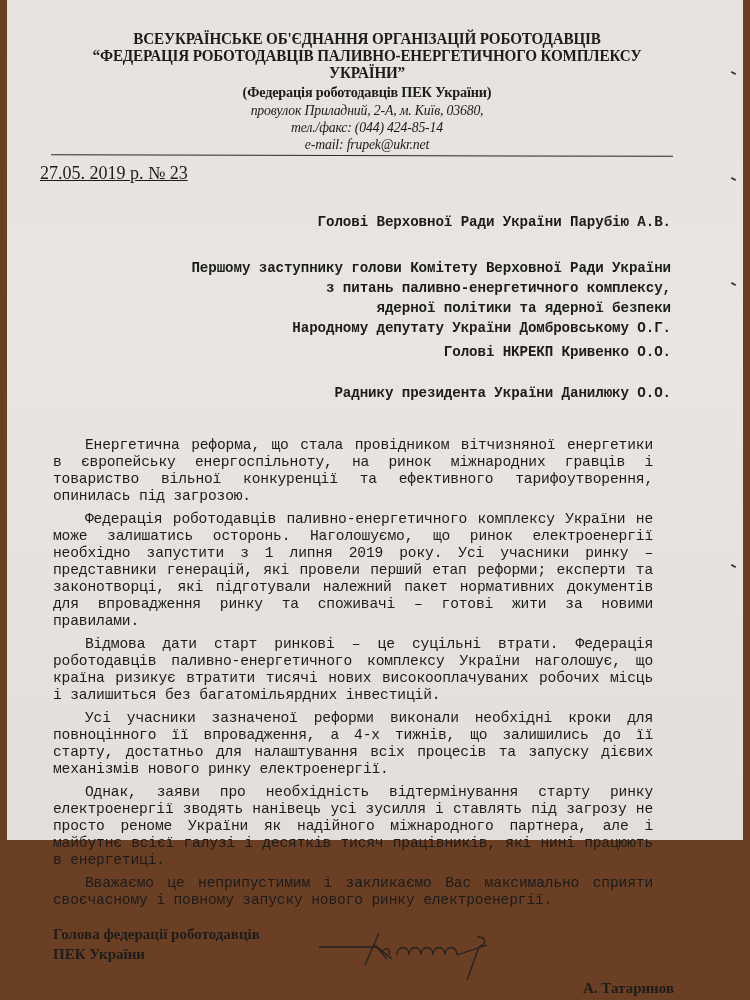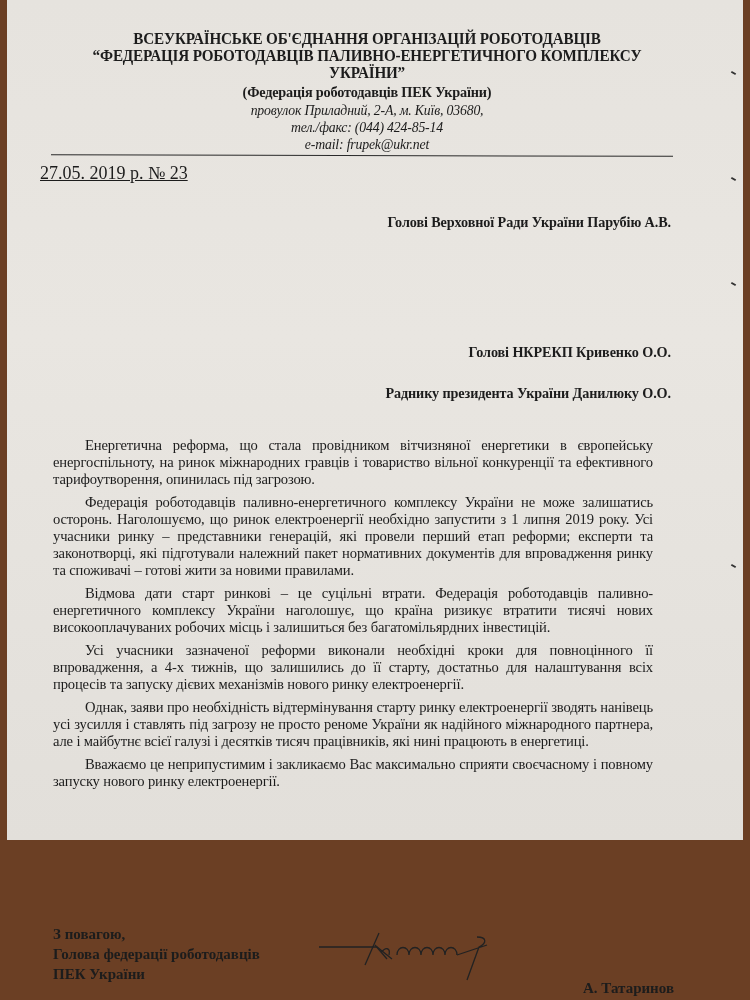--- a/index.html
+++ b/index.html
@@ -7,21 +7,21 @@
     width: 750px; height: 1000px; overflow: hidden;
     background: #6b3f24;
     position: relative;
   }
   .paper {
     position: absolute; left: 7px; top: 0; width: 736px; height: 840px;
     background: linear-gradient(180deg, #e6e3de 0%, #e9e6e1 40%, #e2dfda 100%);
     color: #1c1c1c;
   }
   .serif { font-family: "Liberation Serif", "DejaVu Serif", serif; }
-  .sans { font-family: Liberation Serif, serif; }
+  .sans { font-family: Liberation Mono, monospace; }
   .hdr {
     position: absolute; left: 60px; width: 600px; text-align: center;
     font-weight: bold; font-size: 16.5px; line-height: 17px; letter-spacing: -0.2px;
     transform: scaleX(0.92); transform-origin: center;
   }
   .hdr-sub { font-weight: bold; font-size: 15.5px; }
   .hdr-it { font-style: italic; font-weight: normal; font-size: 15px; }
   .rule {
     position: absolute; left: 44px; width: 622px; top: 155px; height: 0;
     border-top: 1.5px solid #2a2a2a; transform: rotate(0.15deg);
@@ -58,38 +58,43 @@
   <div class="hdr serif hdr-it" style="top:119px;">тел./факс: (044) 424-85-14</div>
   <div class="hdr serif hdr-it" style="top:136px;">e-mail: frupek@ukr.net</div>
 
   <div class="rule"></div>
 
   <div class="date serif">27.05. 2019 р. № 23</div>
 
   <div class="addr sans" style="top:212px;">
     <div>Голові Верховної Ради України Парубію А.В.</div>
   </div>
+  <div class="addr sans" style="top:258px;">
+    <div>Першому заступнику голови Комітету Верховної Ради України</div>
+    <div>з питань паливно-енергетичного комплексу,</div>
+    <div>ядерної політики та ядерної безпеки</div>
+    <div>Народному депутату України Домбровському О.Г.</div>
+  </div>
   <div class="addr sans" style="top:342px;">
     <div>Голові НКРЕКП Кривенко О.О.</div>
   </div>
   <div class="addr sans" style="top:383px;">
     <div>Раднику президента України Данилюку О.О.</div>
   </div>
 
   <div class="body-text sans" style="top:437px;">
     <p>Енергетична реформа, що стала провідником вітчизняної енергетики в європейську енергоспільноту, на ринок міжнародних гравців і товариство вільної конкуренції та ефективного тарифоутворення, опинилась під загрозою.</p>
     <p>Федерація роботодавців паливно-енергетичного комплексу України не може залишатись осторонь. Наголошуємо, що ринок електроенергії необхідно запустити з 1 липня 2019 року. Усі учасники ринку – представники генерацій, які провели перший етап реформи; експерти та законотворці, які підготували належний пакет нормативних документів для впровадження ринку та споживачі – готові жити за новими правилами.</p>
     <p>Відмова дати старт ринкові – це суцільні втрати. Федерація роботодавців паливно-енергетичного комплексу України наголошує, що країна ризикує втратити тисячі нових високооплачуваних робочих місць і залишиться без багатомільярдних інвестицій.</p>
     <p>Усі учасники зазначеної реформи виконали необхідні кроки для повноцінного її впровадження, а 4-х тижнів, що залишились до її старту, достатньо для налаштування всіх процесів та запуску дієвих механізмів нового ринку електроенергії.</p>
     <p>Однак, заяви про необхідність відтермінування старту ринку електроенергії зводять нанівець усі зусилля і ставлять під загрозу не просто реноме України як надійного міжнародного партнера, але і майбутнє всієї галузі і десятків тисяч працівників, які нині працюють в енергетиці.</p>
     <p>Вважаємо це неприпустимим і закликаємо Вас максимально сприяти своєчасному і повному запуску нового ринку електроенергії.</p>
   </div>
 
   <div class="sign serif">
-    <div>З повагою,</div>
     <div>Голова федерації роботодавців</div>
     <div>ПЕК України</div>
   </div>
 
   <svg class="signature" width="180" height="60" viewBox="0 0 180 60">
     <path d="M2 22 L60 22 L75 34" stroke="#222" stroke-width="1.3" fill="none"></path>
     <path d="M48 40 L62 8 M58 20 L70 34 M64 28 c4 -6 10 -6 8 2" stroke="#222" stroke-width="1.3" fill="none"></path>
     <path d="M80 30 c0 -10 12 -10 12 0 c0 -10 12 -10 12 0 c0 -10 12 -10 12 0 c0 -10 12 -10 12 0 c0 -10 12 -10 12 0" stroke="#222" stroke-width="1.3" fill="none"></path>
     <path d="M140 30 L170 20 M160 12 c10 0 10 6 2 10 L150 55" stroke="#222" stroke-width="1.3" fill="none"></path>
   </svg>

